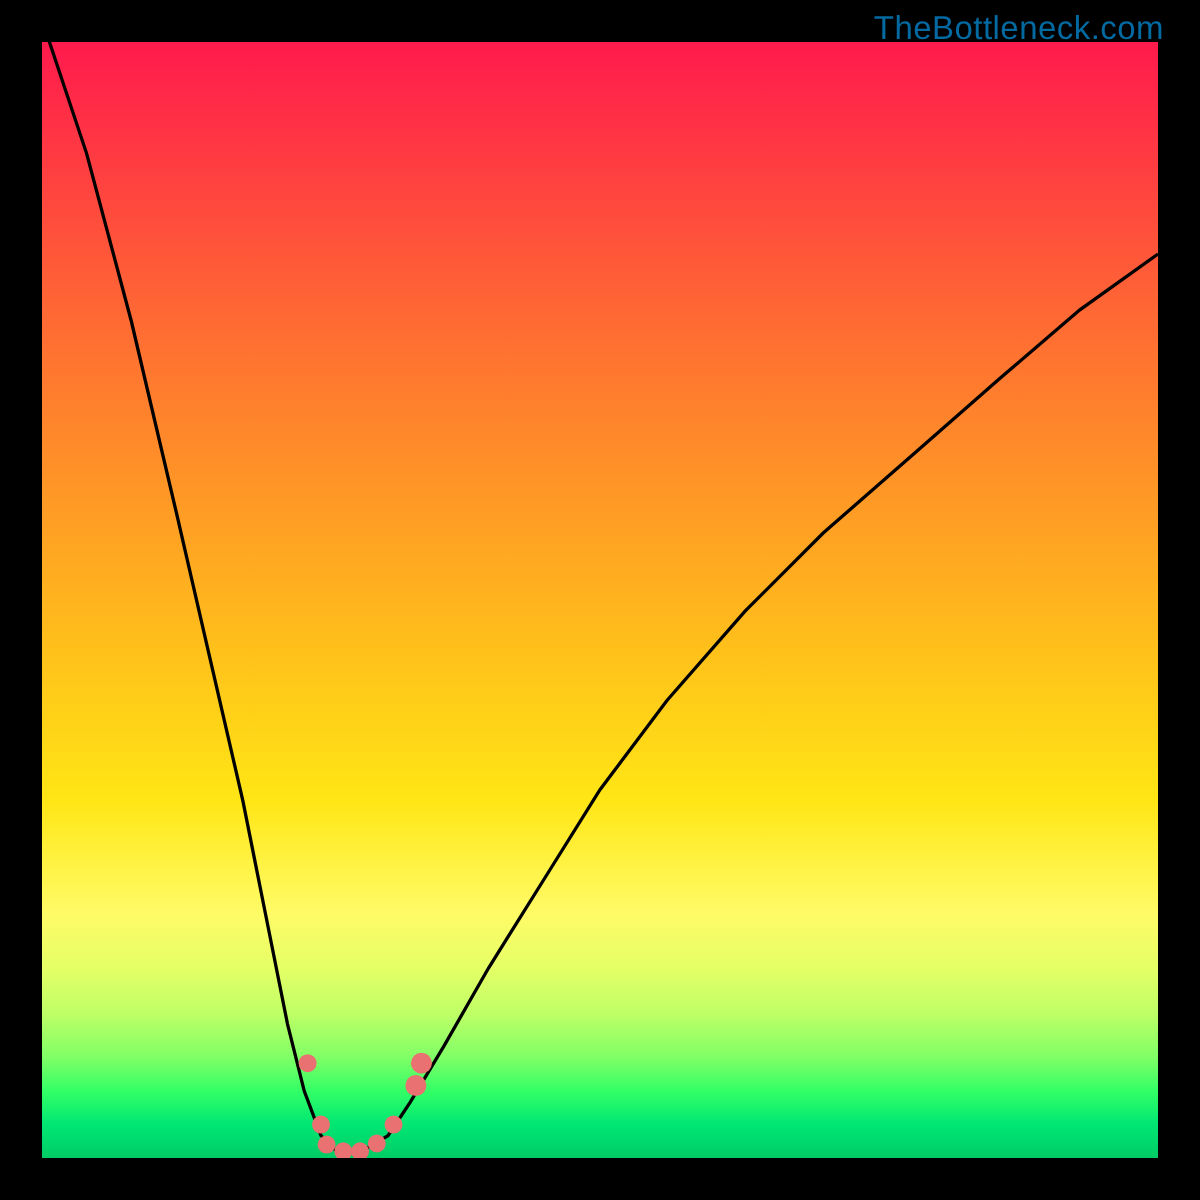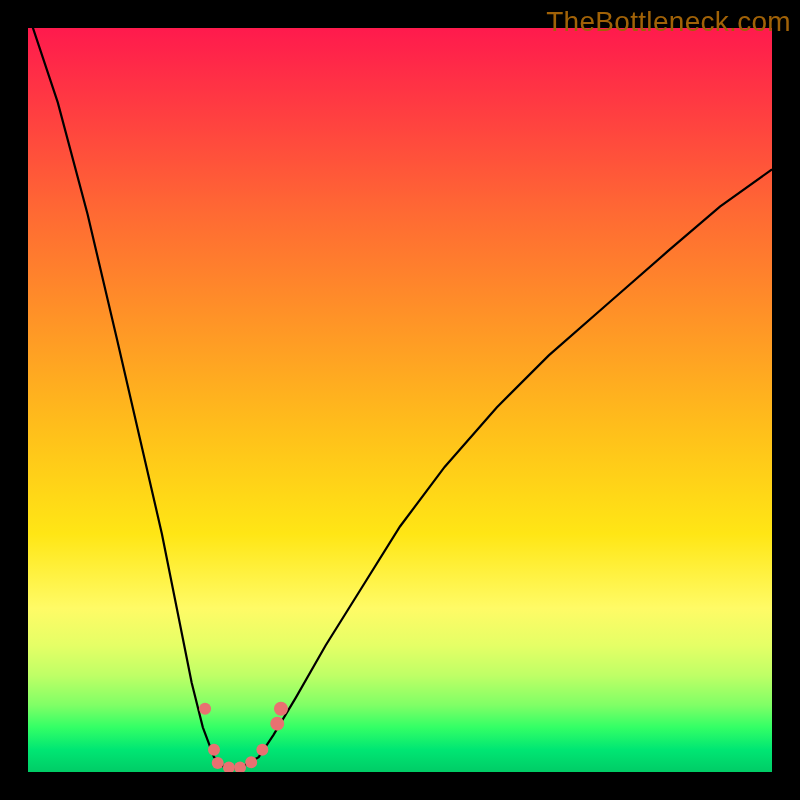--- a/index.html
+++ b/index.html
@@ -29,23 +29,23 @@
       #bfff66 87%,
       #80ff66 91%,
       #33ff66 94%,
       #00e673 97%,
       #00cc66 100%
     );
   }
   .watermark {
     position: absolute;
     top: 6px;
-    right: 9px;
-    color: #a16207;
-    font-size: 28px;
+    right: 24px;
+    color: #0369a1;
+    font-size: 22px;
     font-weight: 500;
     letter-spacing: 0.3px;
     user-select: none;
   }
   svg.plot {
     position: absolute;
     left: 0;
     top: 0;
   }
 </style>

